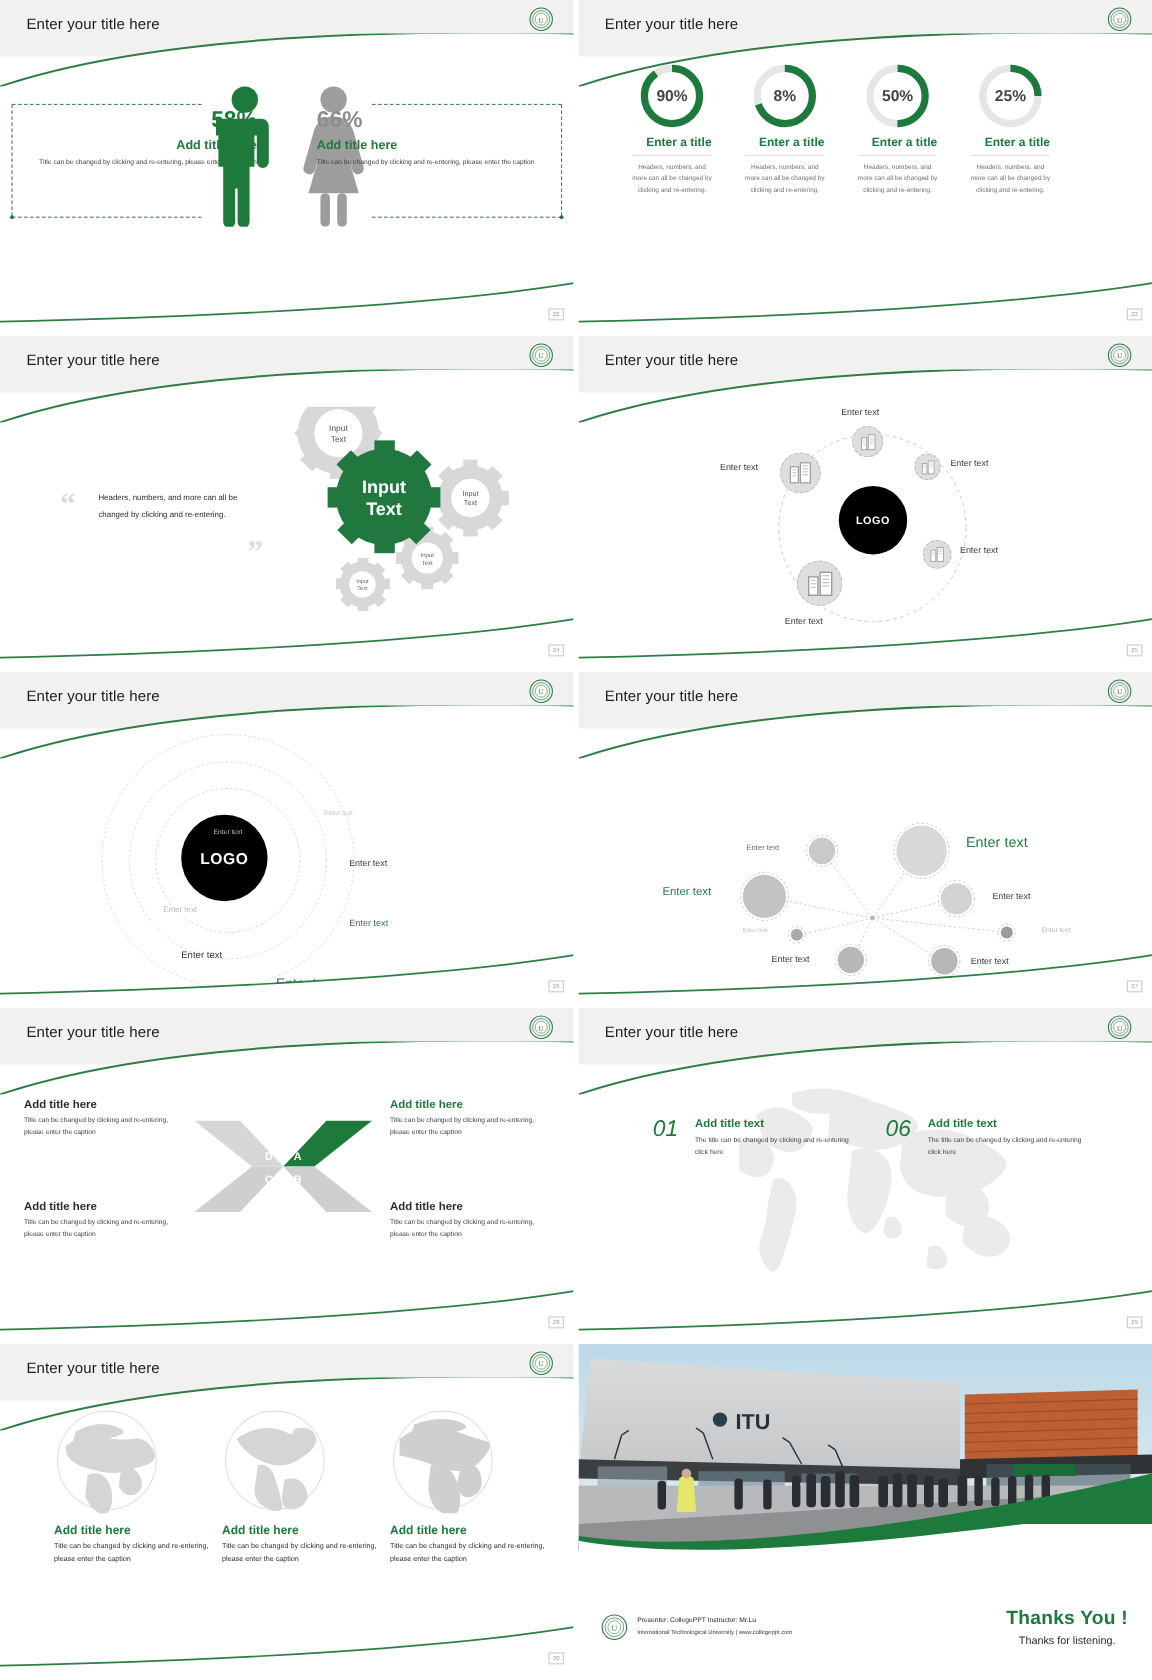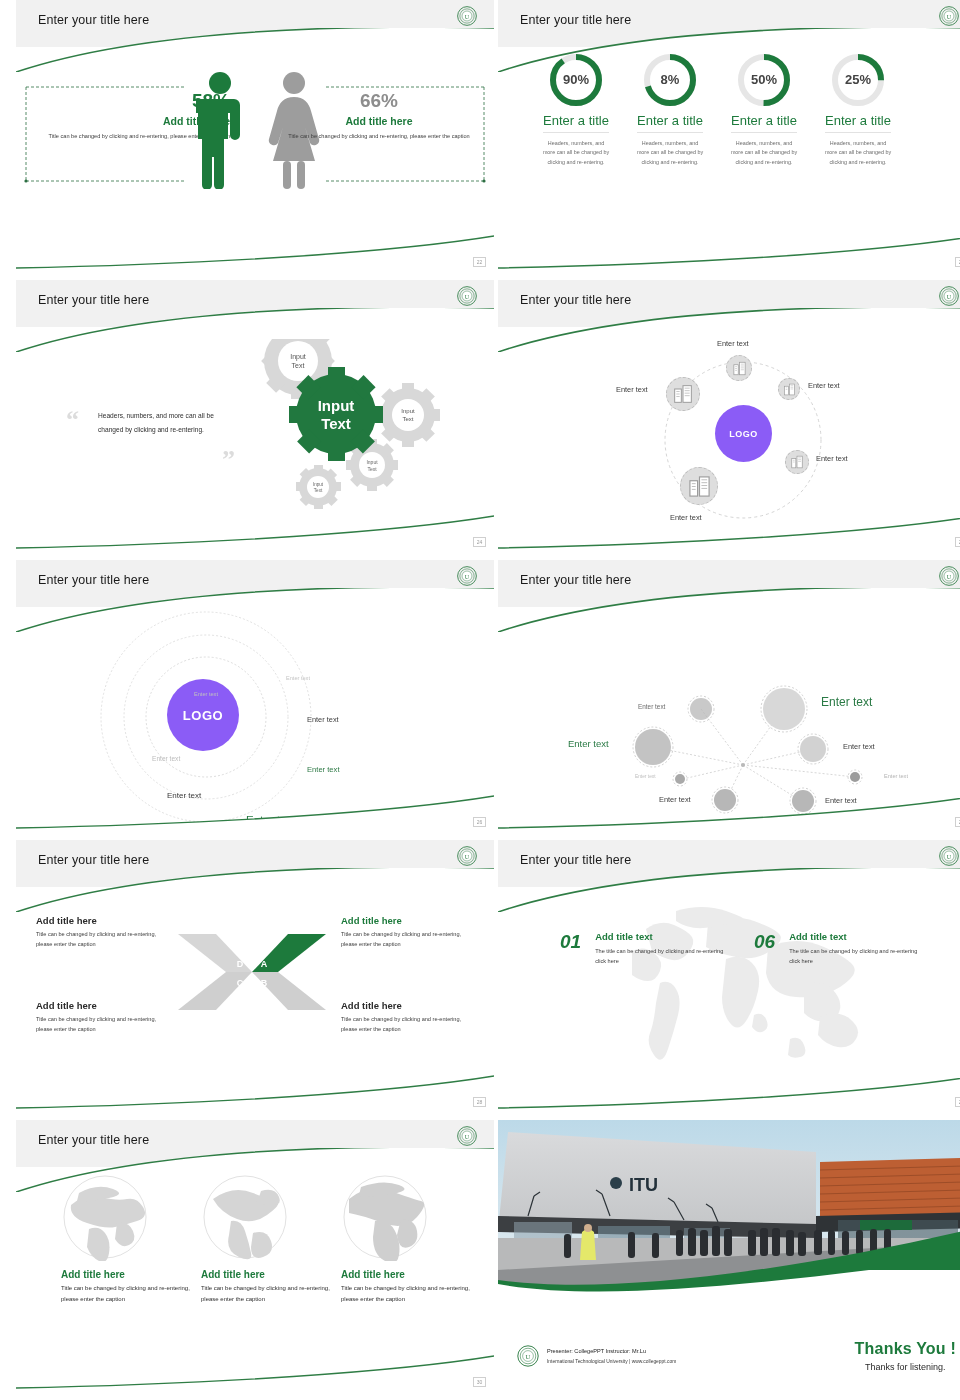--- a/index.html
+++ b/index.html
@@ -7,21 +7,21 @@
   body{
     width:960px; height:1400px;
     font-family:"Liberation Sans", sans-serif;
     overflow:hidden;
   }
   .grid{
     display:grid;
     grid-template-columns: 478px 478px;
     grid-template-rows: repeat(5, 274px);
     column-gap:4px; row-gap:6px;
-    padding:0 0 0 16px;
+    padding:0 0 0 0;
   }
   .slide{
     position:relative;
     width:478px; height:270px;
     background:#ffffff;
     overflow:hidden;
   }
   
   .hdr{
     position:absolute; left:0; top:0; width:100%; height:47px;
@@ -48,40 +48,40 @@
   .grey{ color:#8d8d8d; }
   .body-area{ position:absolute; left:0; top:47px; width:100%; height:223px; }
 
   
   .pct{ font-size:19px; font-weight:bold; }
   .addtitle{ font-size:10.5px; font-weight:bold; }
   .cap{ font-size:5.6px; color:#3d3d3d; line-height:1.65; }
 
   
   .donut-col{ position:absolute; top:4px; width:100px; text-align:center; }
-  .donut-title{ font-size:13px; font-weight:normal; color:#1d7a3c; margin-top:4px;
-                padding-bottom:4px; border-bottom:1px solid #e2e2e2; display:inline-block; width:66px;}
+  .donut-title{ font-size:10px; font-weight:bold; color:#1d7a3c; margin-top:4px;
+                padding-bottom:4px; border-bottom:1px solid #e2e2e2; display:inline-block; width:66px;text-align:right;}
   .donut-cap{ font-size:5.4px; color:#6e6e6e; line-height:1.75; margin-top:6px; padding:0 16px; }
   .donut-val{ position:absolute; left:0; top:0; width:100%; height:58px; line-height:58px;
               font-size:13px; font-weight:bold; color:#444; }
   .quote{ font-size:26px; color:#dcdcdc; font-family:"Liberation Serif", serif; font-weight:bold; }
 
   
   .hub-txt{ position:absolute; font-size:7.4px; color:#3a3a3a; }
-  .logo-circle{ position:absolute; border-radius:50%; background:#8b5cf6; color:#fff;
+  .logo-circle{ position:absolute; border-radius:50%; background:#000000; color:#fff;
                 display:flex; align-items:center; justify-content:center;
                 font-weight:bold; letter-spacing:.5px; }
 
   
   .xt{ position:absolute; }
   .xt h4{ font-size:9.5px; font-weight:bold; }
   .xt p{ font-size:5.6px; color:#3d3d3d; line-height:1.75; margin-top:4px;}
 
   
-  .bignum{ font-size:19px; font-weight:bold; font-style:italic; color:#1d7a3c; }
+  .bignum{ font-size:19px; font-weight:normal; font-style:italic; color:#1d7a3c; }
   .n-title{ font-size:9.5px; font-weight:bold; color:#1d7a3c; }
   .n-cap{ font-size:5.6px; color:#3d3d3d; line-height:1.8; margin-top:4px;}
 
   
   .g-col{ position:absolute; top:6px; width:130px; }
   .g-title{ font-size:10px; font-weight:bold; color:#1d7a3c; margin-top:4px;}
   .g-cap{ font-size:6px; color:#2f2f2f; line-height:1.85; margin-top:3px;}
 
   
   .final{ position:relative; width:478px; height:270px; background:#fff; overflow:hidden;}
@@ -133,21 +133,21 @@
         <circle cx="26" cy="14" r="11" fill="#9d9d9d"></circle>
         <path d="M26 28 c -10 0 -15 6 -17 14 l -8 28 a5 5 0 0 0 9 4 l 5 -16 -10 34 h 42 l -10 -34 5 16 a5 5 0 0 0 9 -4 l -8 -28 c -2 -8 -7 -14 -17 -14 z" fill="#9d9d9d"></path>
         <rect x="15" y="92" width="8" height="28" rx="4" fill="#9d9d9d"></rect>
         <rect x="29" y="92" width="8" height="28" rx="4" fill="#9d9d9d"></rect>
       </svg>
 
       <svg style="position:absolute;right:8px;top:38px" width="215" height="98">
         <path d="M213 2 L213 96 M213 2 L55 2 M213 96 L55 96" fill="none" stroke="#2c6e42" stroke-width=".8" stroke-dasharray="3 2"></path>
         <circle cx="213" cy="96" r="1.6" fill="#2c6e42"></circle>
       </svg>
-      <div style="position:absolute;right:16px;top:43px;width:206px;text-align:center;padding-left:8px">
+      <div style="position:absolute;right:16px;top:43px;width:206px;text-align:left;padding-left:8px">
         <div class="pct grey">66%</div>
         <div class="addtitle green" style="margin-top:3px">Add title here</div>
         <div class="cap" style="margin-top:5px">Title can be changed by clicking and re-entering, please enter the caption</div>
       </div>
     </div>
 
     <svg class="swoosh-bot" viewBox="0 0 478 40" preserveAspectRatio="none">
       <path d="M478 6 C 380 22, 200 34, 0 38 L0 40 L478 40 Z" fill="#ffffff"></path>
       <path d="M478 6 C 380 22, 200 34, 0 38" fill="none" stroke="#2f7d45" stroke-width="1.4"></path>
     </svg>

